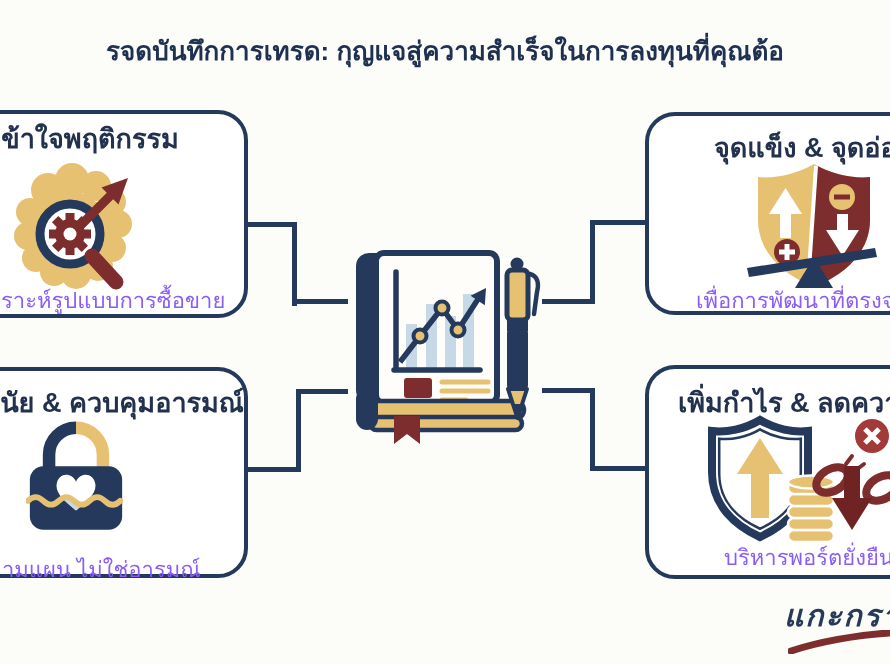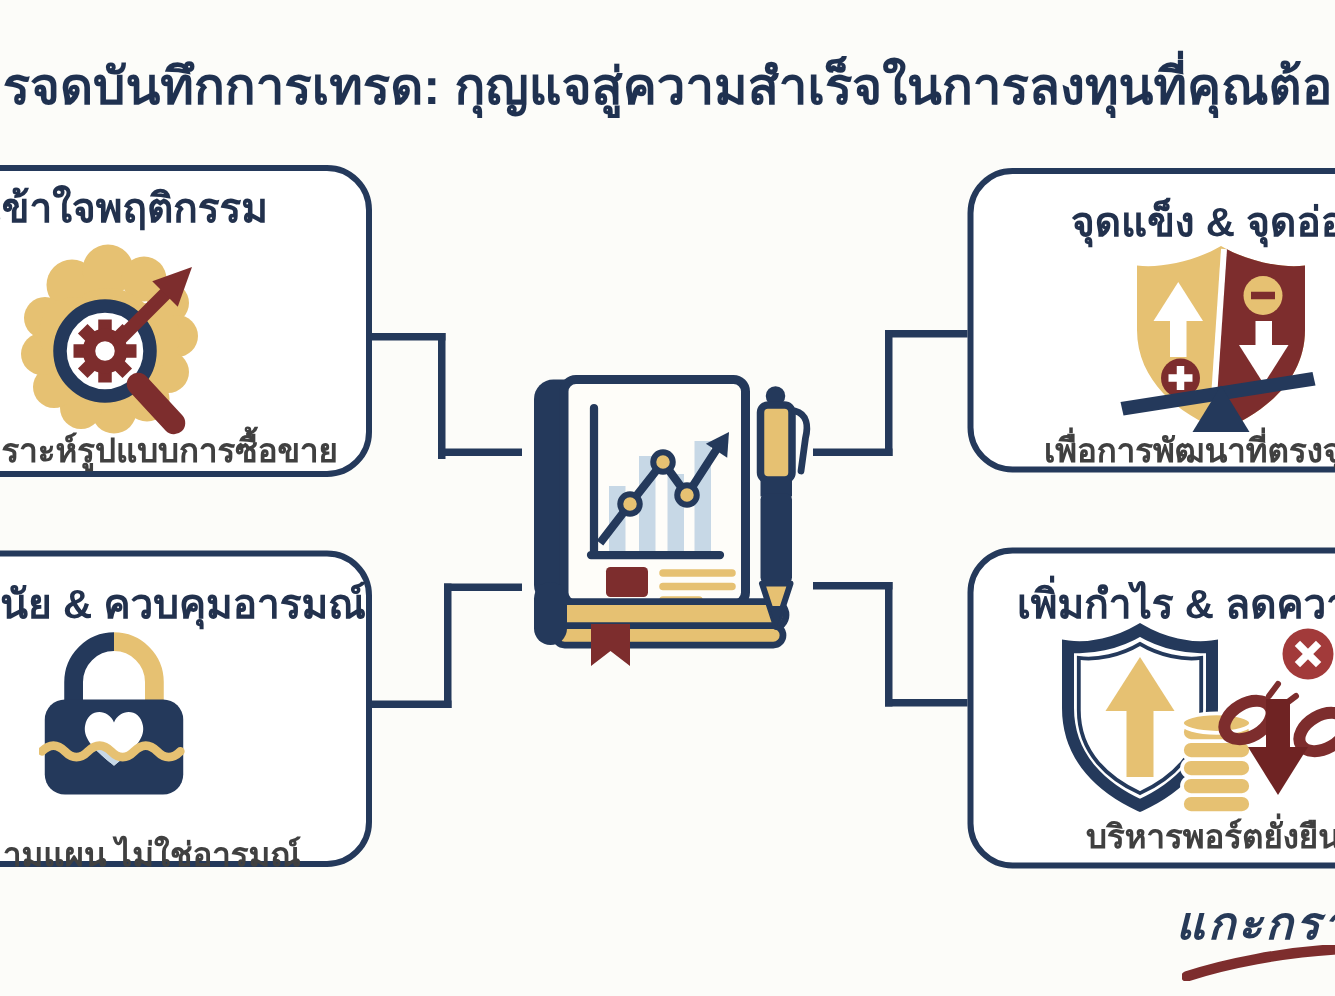--- a/index.html
+++ b/index.html
@@ -5,25 +5,25 @@
   :root{
     --navy:#24395b; --navy-deep:#1f3150; --gold:#e6c172; --gold-deep:#dfb65f;
     --maroon:#7d2d2d; --maroon-deep:#6f2323; --red:#a23a3a;
     --light-blue:#c7d8e6; --bg:#fcfcf9; --card-bg:#ffffff;
   }
   *{margin:0;padding:0;box-sizing:border-box;}
   html,body{width:890px;height:664px;overflow:hidden;}
   body{font-family:"Liberation Sans",sans-serif;background:var(--bg);}
   .canvas{position:relative;width:890px;height:664px;overflow:hidden;background:var(--bg);}
   .main-title{position:absolute;top:30px;left:50%;transform:translateX(-50%);
-    white-space:nowrap;font-size:34px;font-weight:800;color:var(--navy-deep);}
+    white-space:nowrap;font-size:26px;font-weight:800;color:var(--navy-deep);}
   .card{position:absolute;background:var(--card-bg);border:4px solid var(--navy);
     border-radius:30px;}
   .card-title{position:absolute;white-space:nowrap;font-size:27px;font-weight:800;color:#22314d;}
-  .card-sub{position:absolute;white-space:nowrap;font-size:22px;font-weight:700;color:#404040;}
+  .card-sub{position:absolute;white-space:nowrap;font-size:22px;font-weight:400;color:#8b5cf6;}
   .conn{position:absolute;background:var(--navy);}
   .icon-wrap{position:absolute;}
   .signature{position:absolute;left:784px;top:592px;white-space:nowrap;
     font-size:30px;font-weight:700;font-style:italic;letter-spacing:2px;color:#273a58;}
   .swoosh{position:absolute;left:788px;top:630px;}
 
   
   .card-tl{left:-70px;top:110px;width:318px;height:208px;}
   .card-bl{left:-70px;top:367px;width:318px;height:211px;}
   .card-tr{left:645px;top:112px;width:320px;height:203px;}

